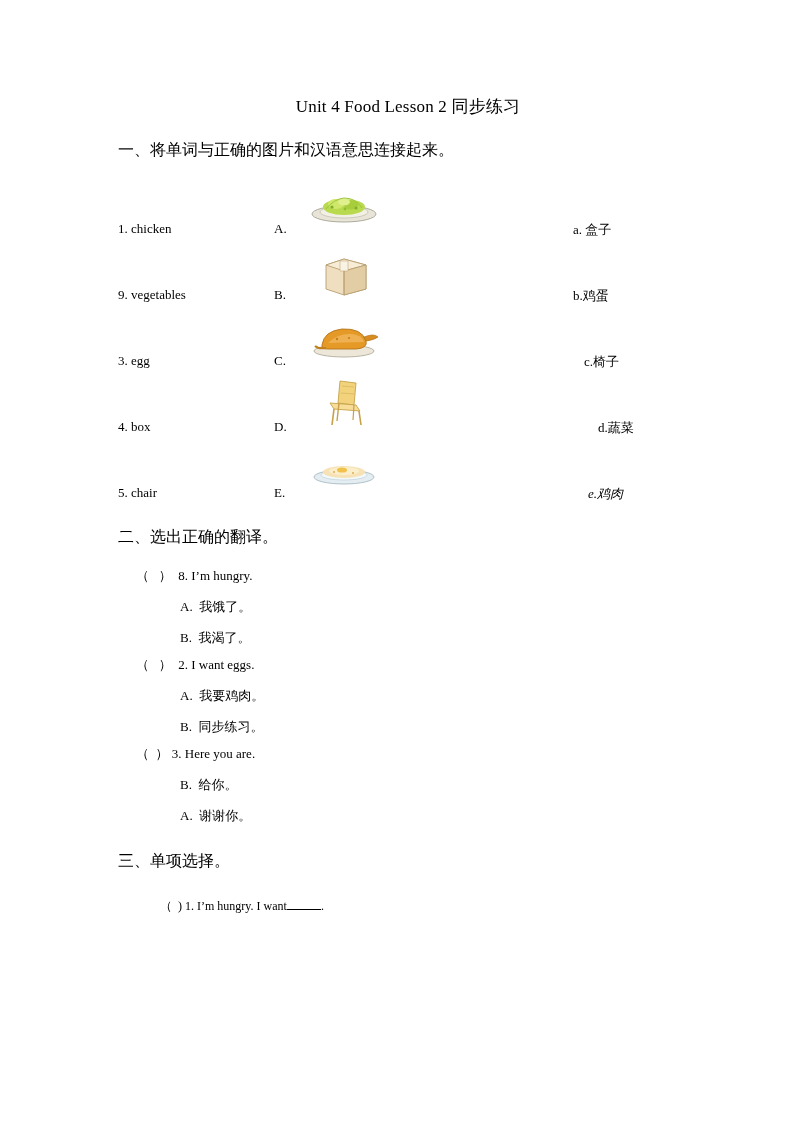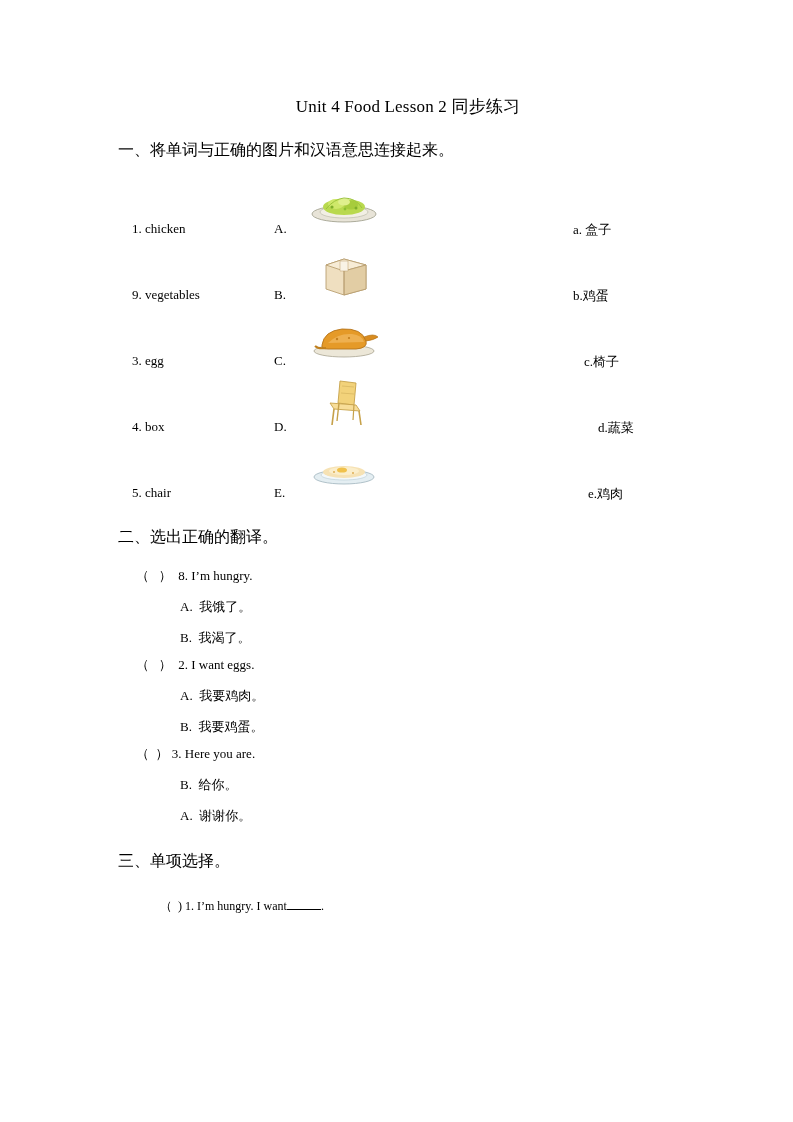--- a/index.html
+++ b/index.html
@@ -42,21 +42,20 @@
   }
   .match-row {
     position: relative;
     height: 66px;
   }
   .m-word {
     position: absolute;
     left: 0;
     top: 46px;
     font-size: 13px;
-    margin-left: 14px;
   }
   .m-letter {
     position: absolute;
     left: 156px;
     top: 46px;
     font-size: 13px;
   }
   .m-pic {
     position: absolute;
     left: 186px;
@@ -188,35 +187,35 @@
         <svg class="pic-svg" width="80" height="30" viewBox="0 0 80 30">
           <ellipse cx="40" cy="18" rx="30" ry="7" fill="#e4eef2" stroke="#9fb4bd" stroke-width="0.8"></ellipse>
           <ellipse cx="40" cy="16" rx="23" ry="5" fill="#f3f8fa" stroke="#b9cbd3" stroke-width="0.6"></ellipse>
           <ellipse cx="40" cy="13" rx="21" ry="6" fill="#f6e2b4"></ellipse>
           <ellipse cx="40" cy="12" rx="15" ry="4" fill="#fbeecb"></ellipse>
           <ellipse cx="38" cy="11" rx="5" ry="2.6" fill="#f0c14b"></ellipse>
           <circle cx="30" cy="13" r="1" fill="#dfae54"></circle>
           <circle cx="49" cy="14" r="1" fill="#dfae54"></circle>
         </svg>
       </span>
-      <span class="m-cn" style="left:470px;">e.鸡肉</span>
+      <span class="m-cn" style="left:470px;font-style:italic;">e.鸡肉</span>
     </div>
 
   </div>
 
   <div class="section-head">二、选出正确的翻译。</div>
 
   <div class="q-block">
     <p class="q-line">（   ）  8. I’m hungry.</p>
     <p class="q-opt">A.  我饿了。</p>
     <p class="q-opt">B.  我渴了。</p>
 
     <p class="q-line">（   ）  2. I want eggs.</p>
     <p class="q-opt">A.  我要鸡肉。</p>
-    <p class="q-opt">B.  我要鸡蛋。</p>
+    <p class="q-opt">B.  同步练习。</p>
 
     <p class="q-line">（  ） 3. Here you are.</p>
     <p class="q-opt">B.  给你。</p>
     <p class="q-opt">A.  谢谢你。</p>
   </div>
 
   <div class="section-head" style="margin-top:26px;">三、单项选择。</div>
 
   <p class="sec3-line"><span>（  ) 1. I’m hungry. I want</span><span class="blank-ul"></span><span>.</span></p>
 

